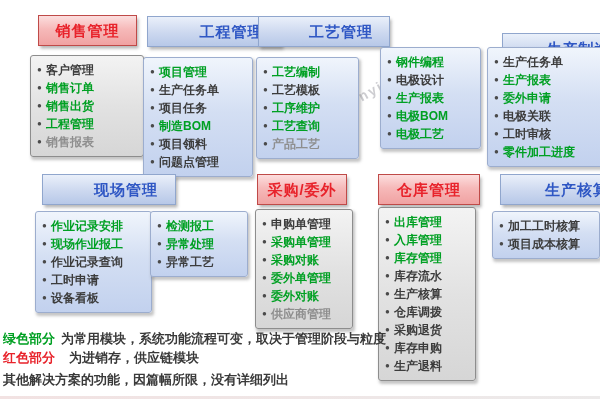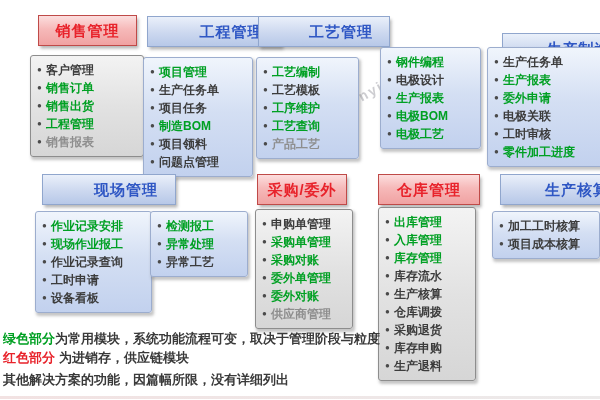--- a/index.html
+++ b/index.html
@@ -42,22 +42,22 @@
     border:1px solid #8d8d8d;
   }
   .item{display:flex;align-items:center;font-size:12px;line-height:18px;height:18px;font-weight:bold;white-space:nowrap;}
   .bullet{flex:none;width:13px;text-align:center;color:#4a4a4a;font-size:8px;font-weight:normal;}
   .c-green{color:var(--green);}
   .c-dark{color:var(--dark);}
   .c-gray{color:var(--gray);}
   .legend-line{
     position:absolute;left:3px;font-size:13px;font-weight:bold;color:#3a3a3a;white-space:nowrap;
   }
-  .lg-green{color:var(--green);}
-  .lg-red{color:var(--red);margin-right:4px;}
+  .lg-green{color:var(--green);margin-right:6px;}
+  .lg-red{color:var(--red);margin-right:14px;}
   #watermark{
     position:absolute;left:272px;top:138px;width:240px;
     transform:rotate(-29deg);transform-origin:left center;
     font-size:14px;font-weight:bold;letter-spacing:2px;
     color:rgba(135,135,145,.42);pointer-events:none;white-space:nowrap;
   }
   #bottom-divider{
     position:absolute;left:0;top:396px;width:600px;height:3px;
     background:linear-gradient(to right,#f2e2e2,#eceaea);
   }

